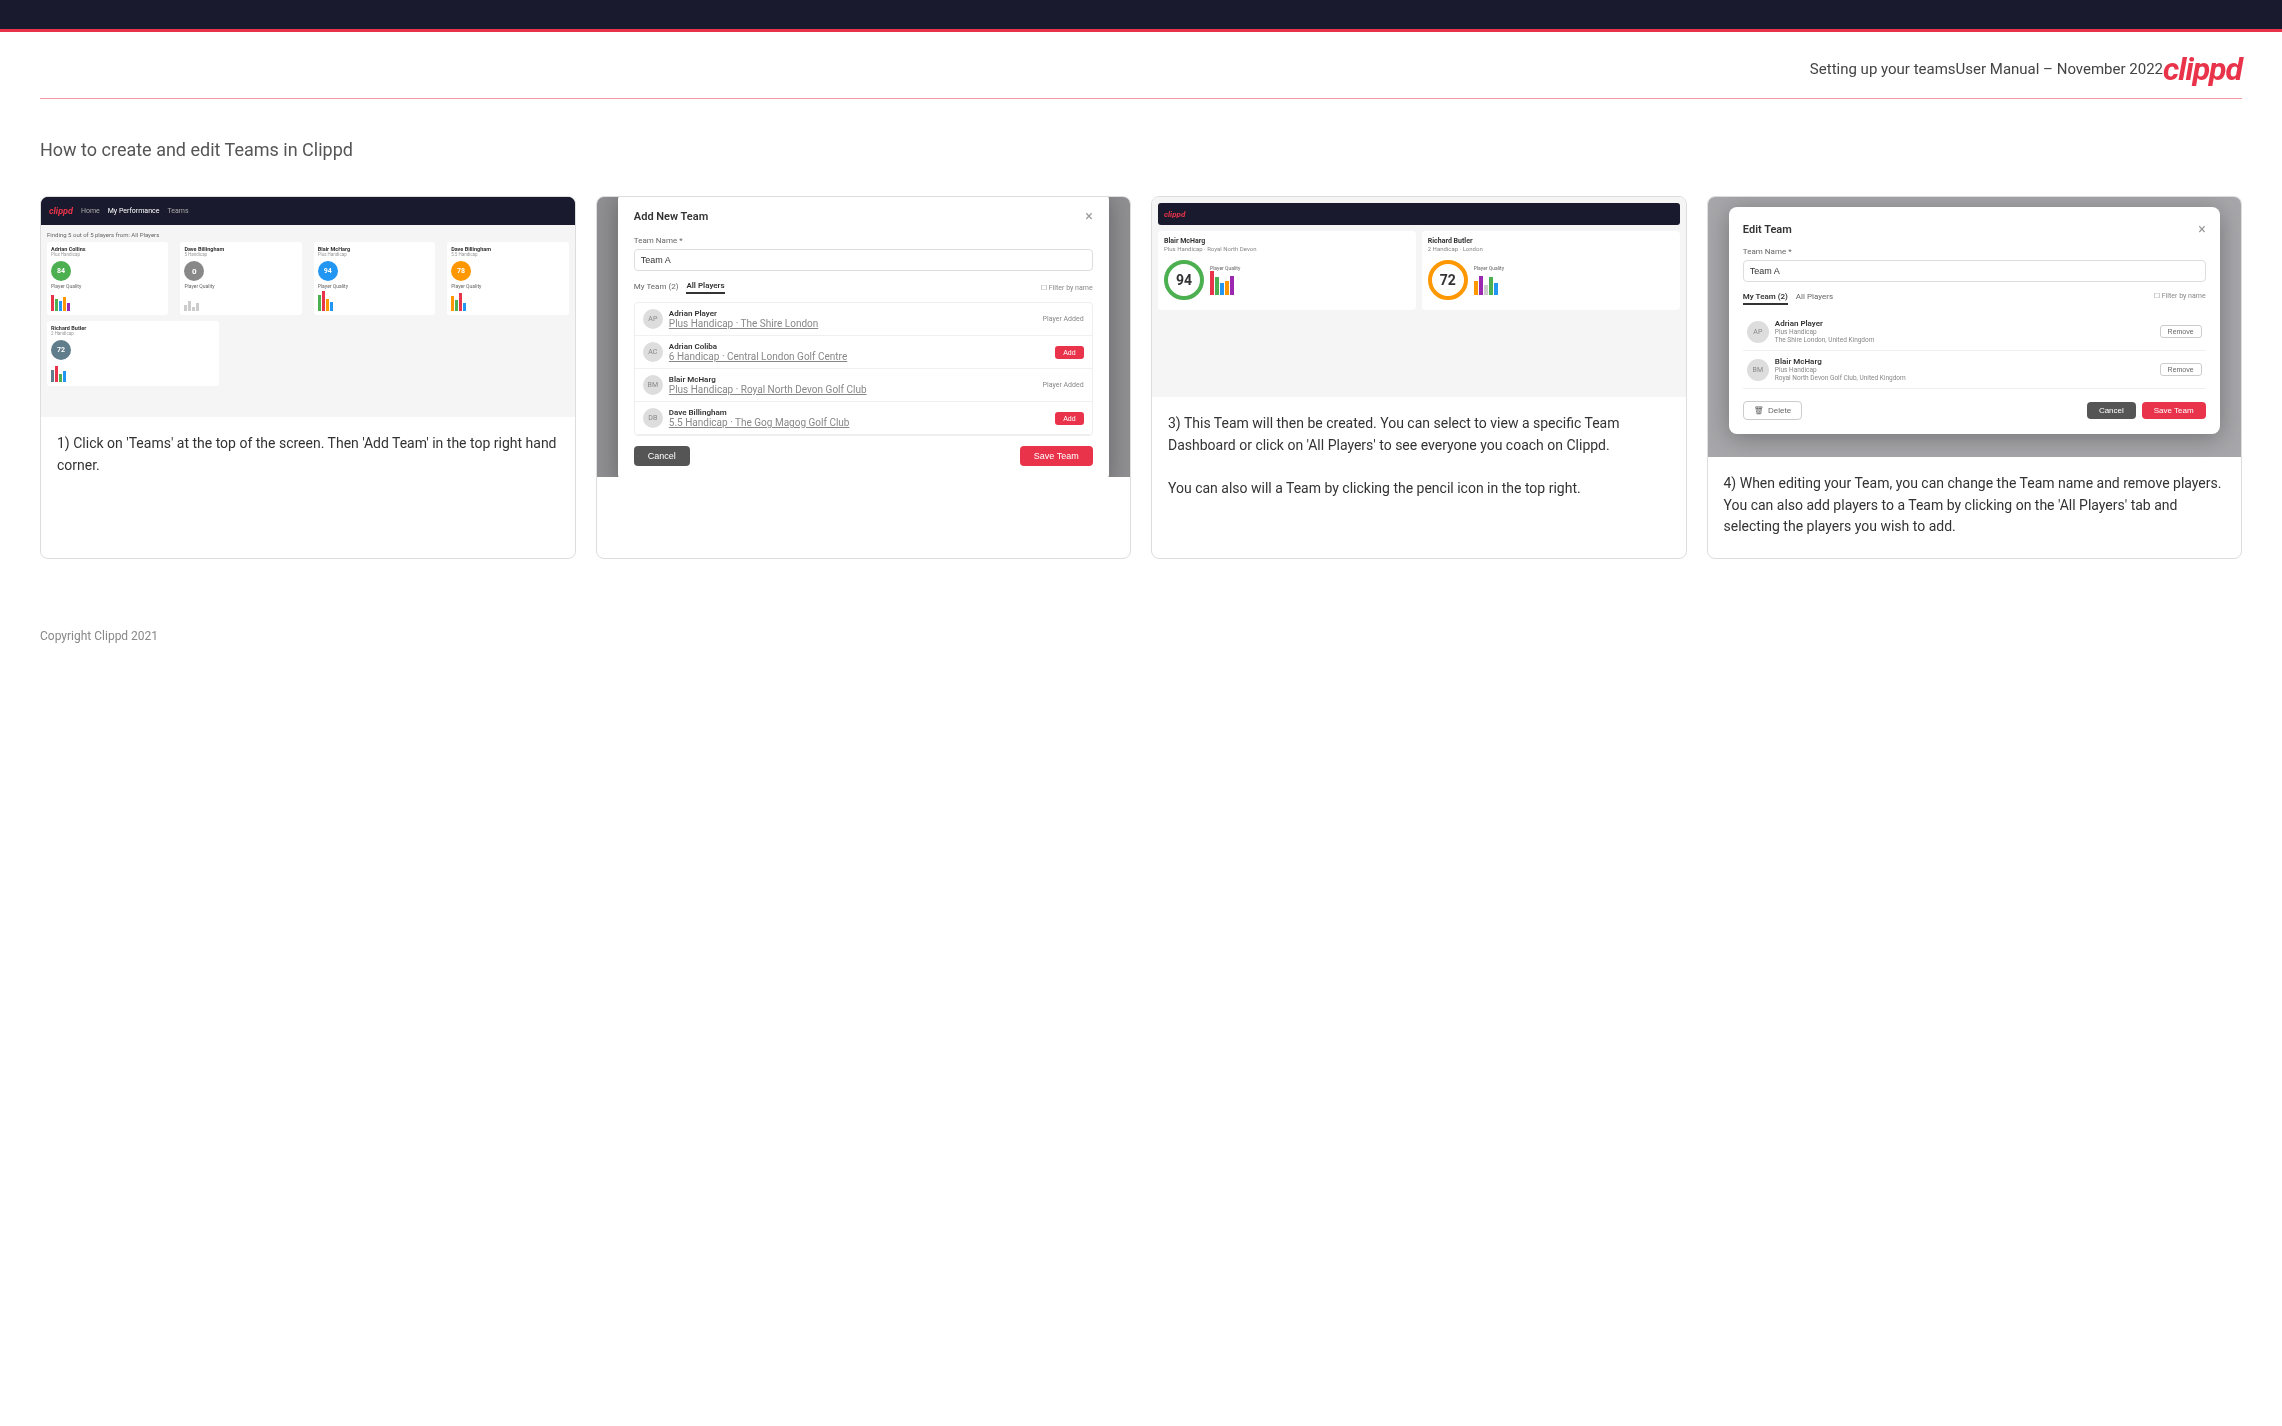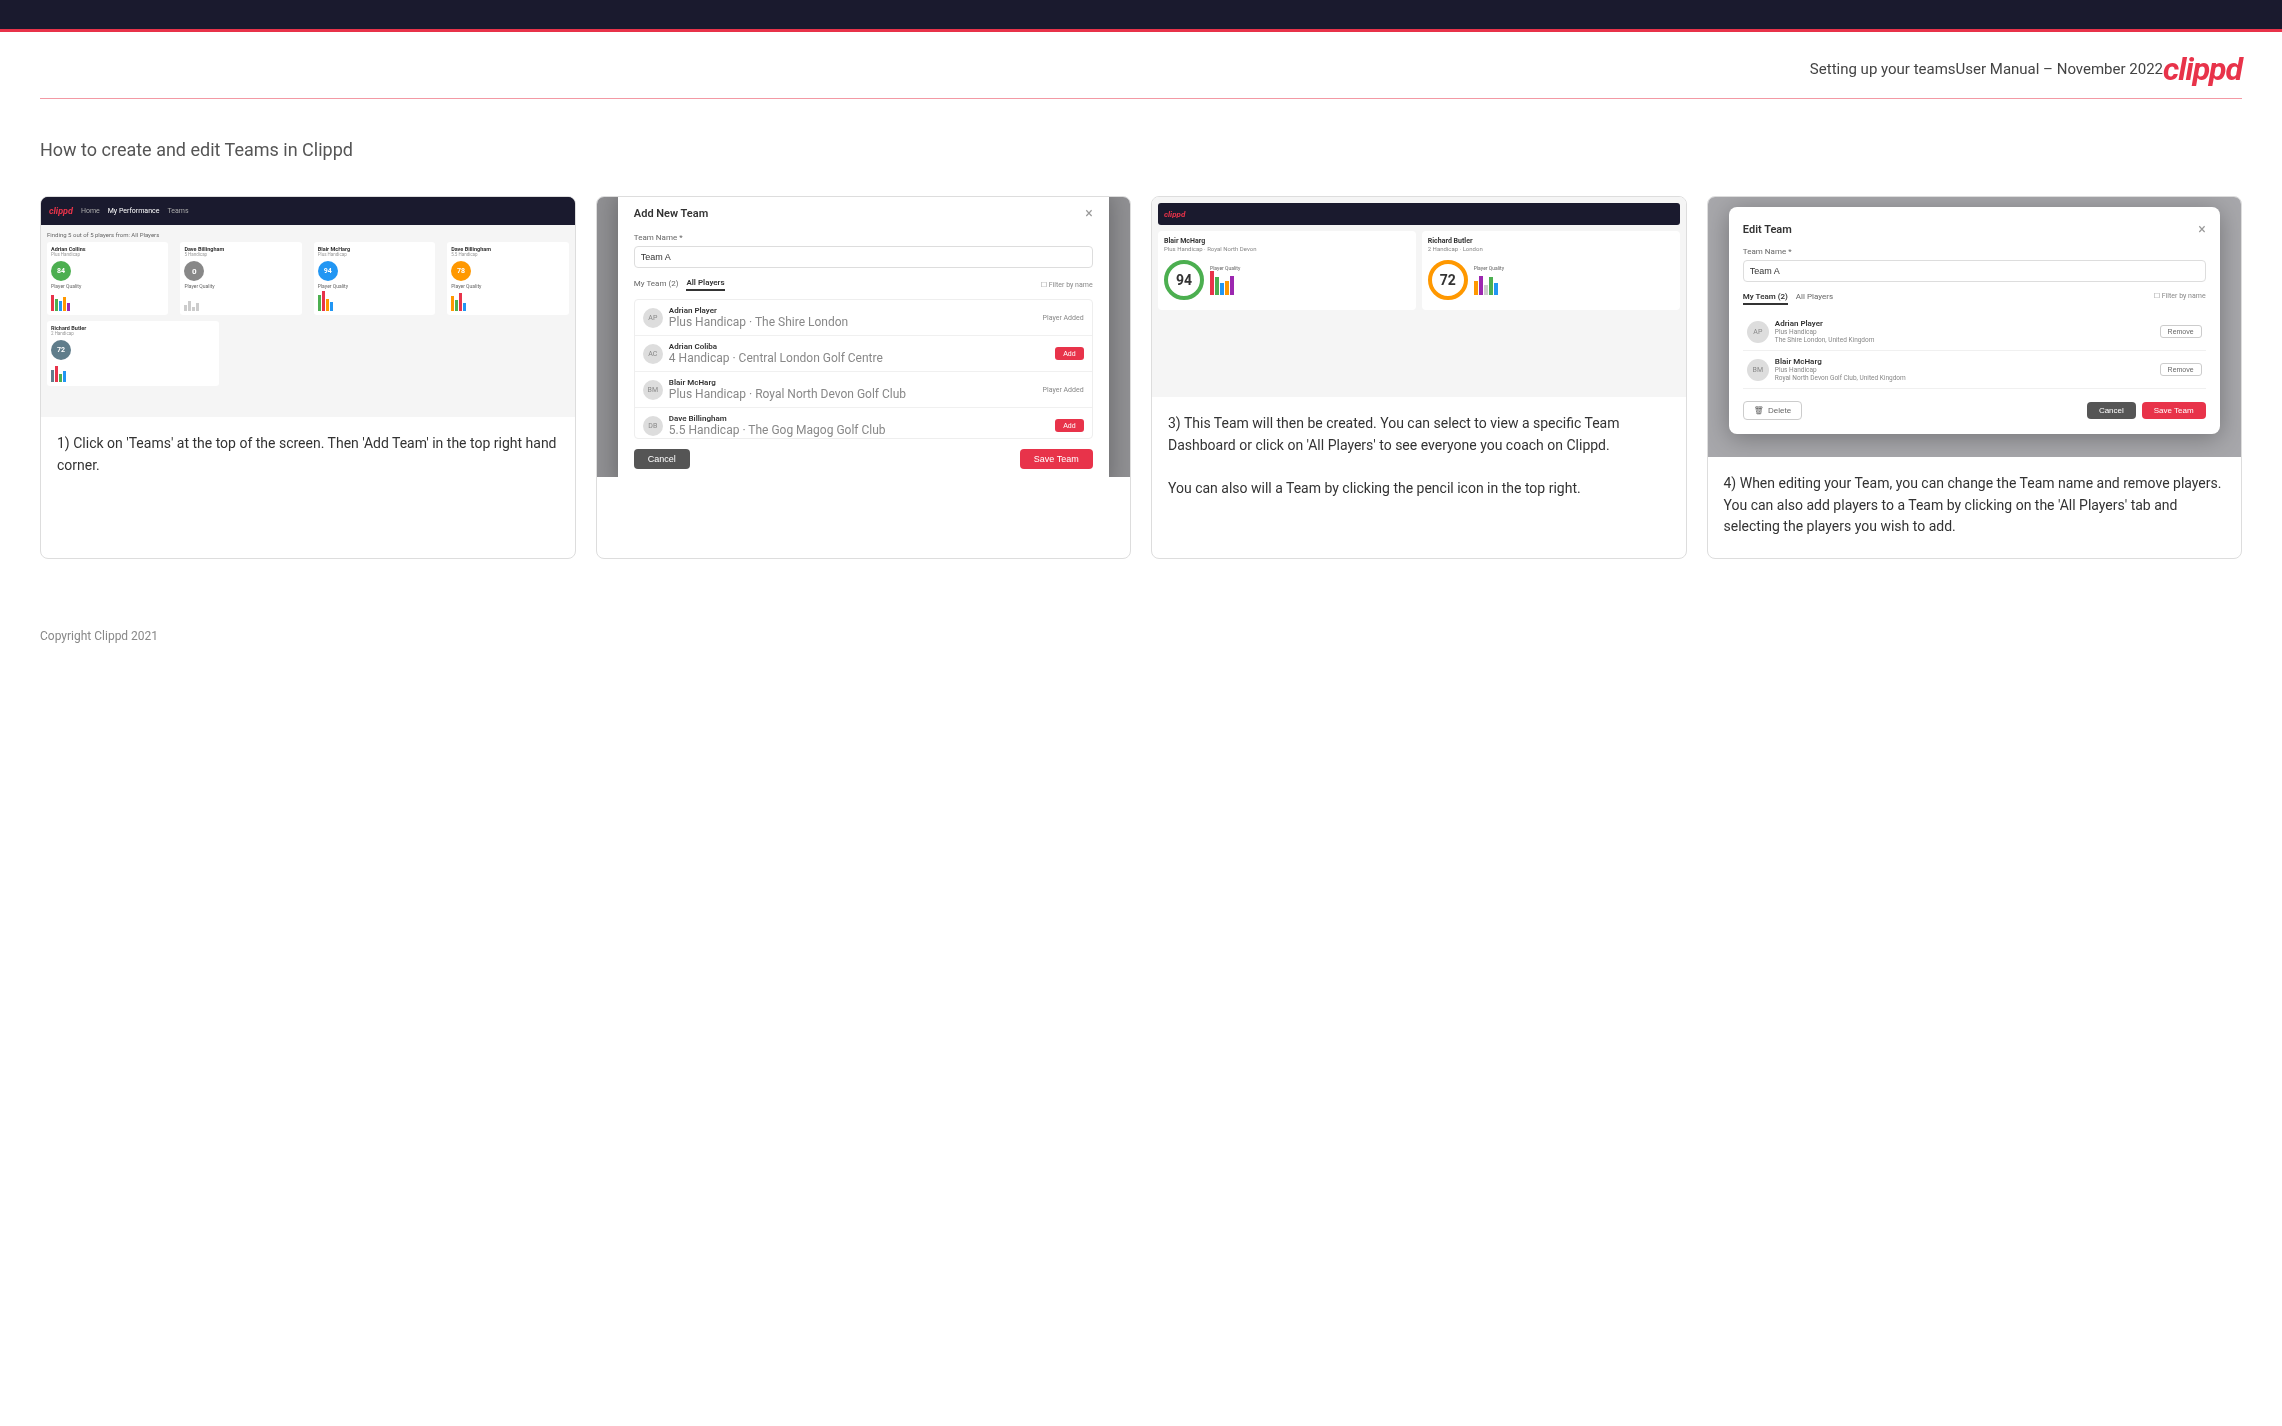--- a/index.html
+++ b/index.html
@@ -177,21 +177,21 @@
       gap: 6px;
     }
     .ss2-avatar {
       width: 20px; height: 20px; border-radius: 50%;
       background: #ddd; flex-shrink: 0;
       display: flex; align-items: center; justify-content: center;
       font-size: 7px; color: #888; overflow: hidden;
     }
     .ss2-player-info { flex: 1; }
     .ss2-player-name { font-size: 8px; font-weight: 600; color: #333; }
-    .ss2-player-club { font-size: 12px; color: #888; }
+    .ss2-player-club { font-size: 10px; color: #888; text-decoration: underline; }
     .ss2-btn-add {
       background: #e8334a; color: #fff;
       border: none; border-radius: 3px;
       padding: 3px 8px; font-size: 7px; cursor: pointer;
     }
     .ss2-btn-added { font-size: 7px; color: #888; }
     .ss2-footer { display: flex; justify-content: space-between; margin-top: 10px; gap: 8px; }
     .ss2-btn-cancel {
       background: #555; color: #fff;
       border: none; border-radius: 4px;
@@ -456,21 +456,21 @@
                 <div class="ss2-player-info">
                   <div class="ss2-player-name">Adrian Player</div>
                   <div class="ss2-player-club">Plus Handicap · The Shire London</div>
                 </div>
                 <span class="ss2-btn-added">Player Added</span>
               </div>
               <div class="ss2-player-row">
                 <div class="ss2-avatar">AC</div>
                 <div class="ss2-player-info">
                   <div class="ss2-player-name">Adrian Coliba</div>
-                  <div class="ss2-player-club">4 Handicap · Central London Golf Centre</div>
+                  <div class="ss2-player-club">6 Handicap · Central London Golf Centre</div>
                 </div>
                 <button class="ss2-btn-add">Add</button>
               </div>
               <div class="ss2-player-row">
                 <div class="ss2-avatar">BM</div>
                 <div class="ss2-player-info">
                   <div class="ss2-player-name">Blair McHarg</div>
                   <div class="ss2-player-club">Plus Handicap · Royal North Devon Golf Club</div>
                 </div>
                 <span class="ss2-btn-added">Player Added</span>

